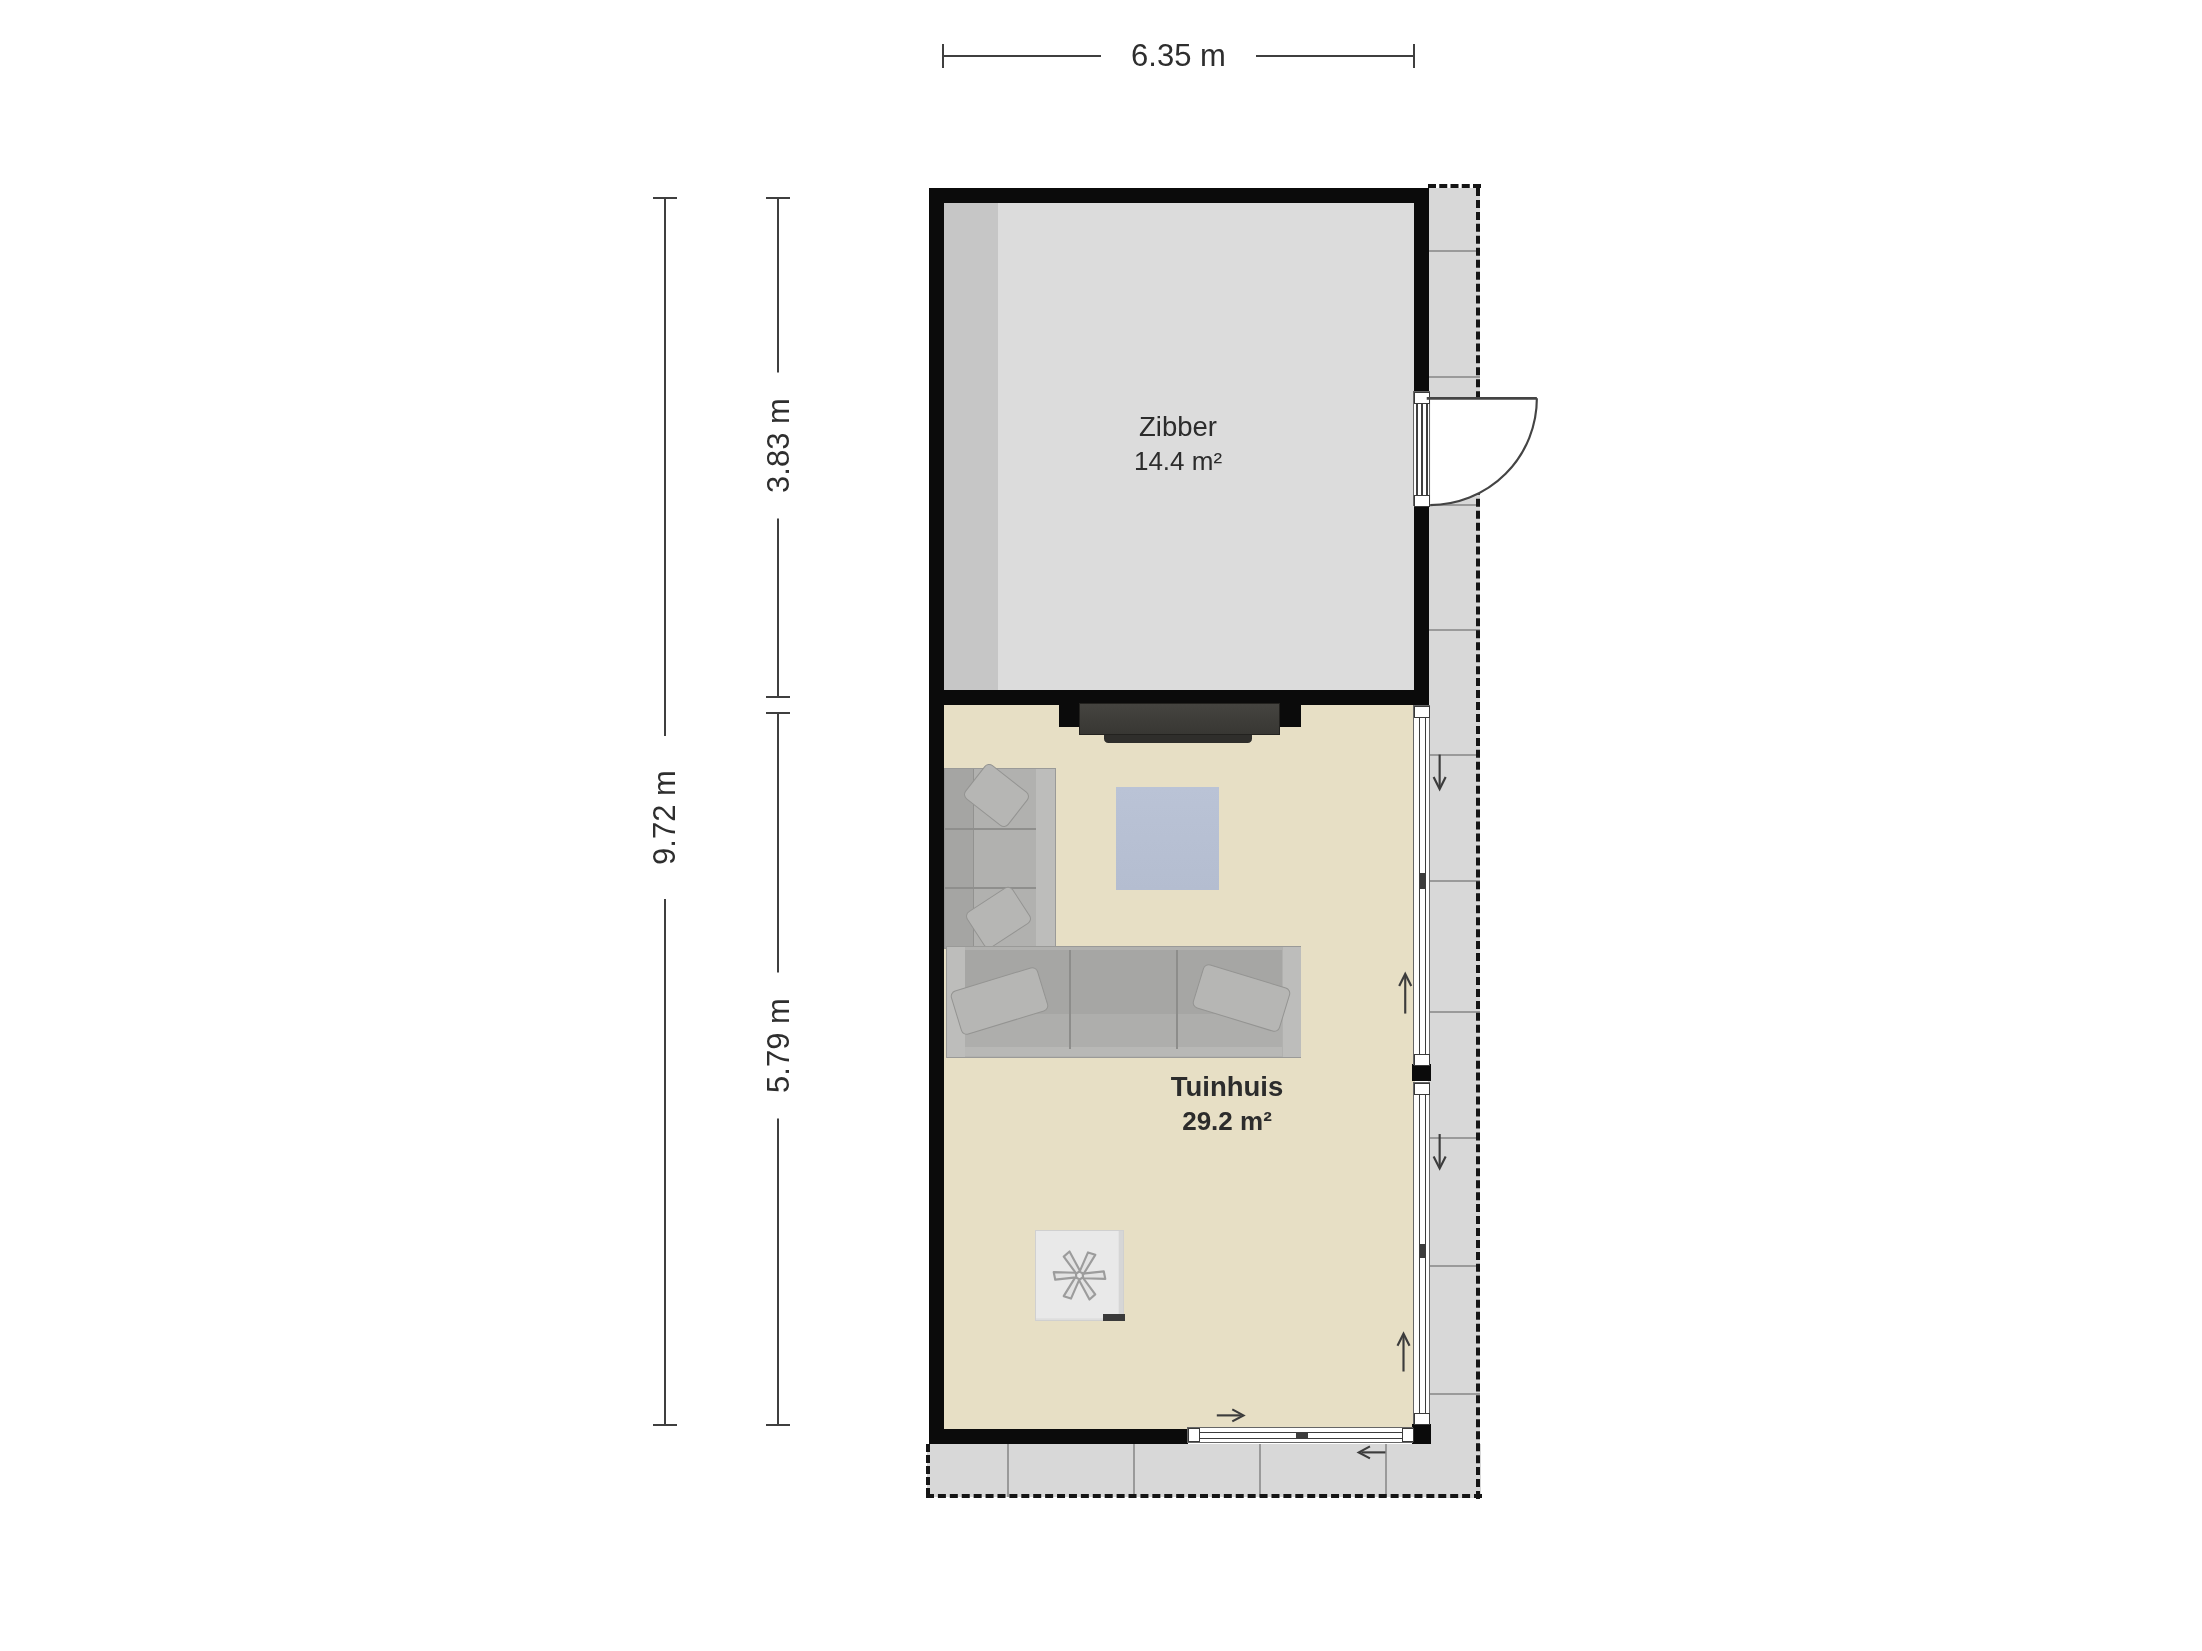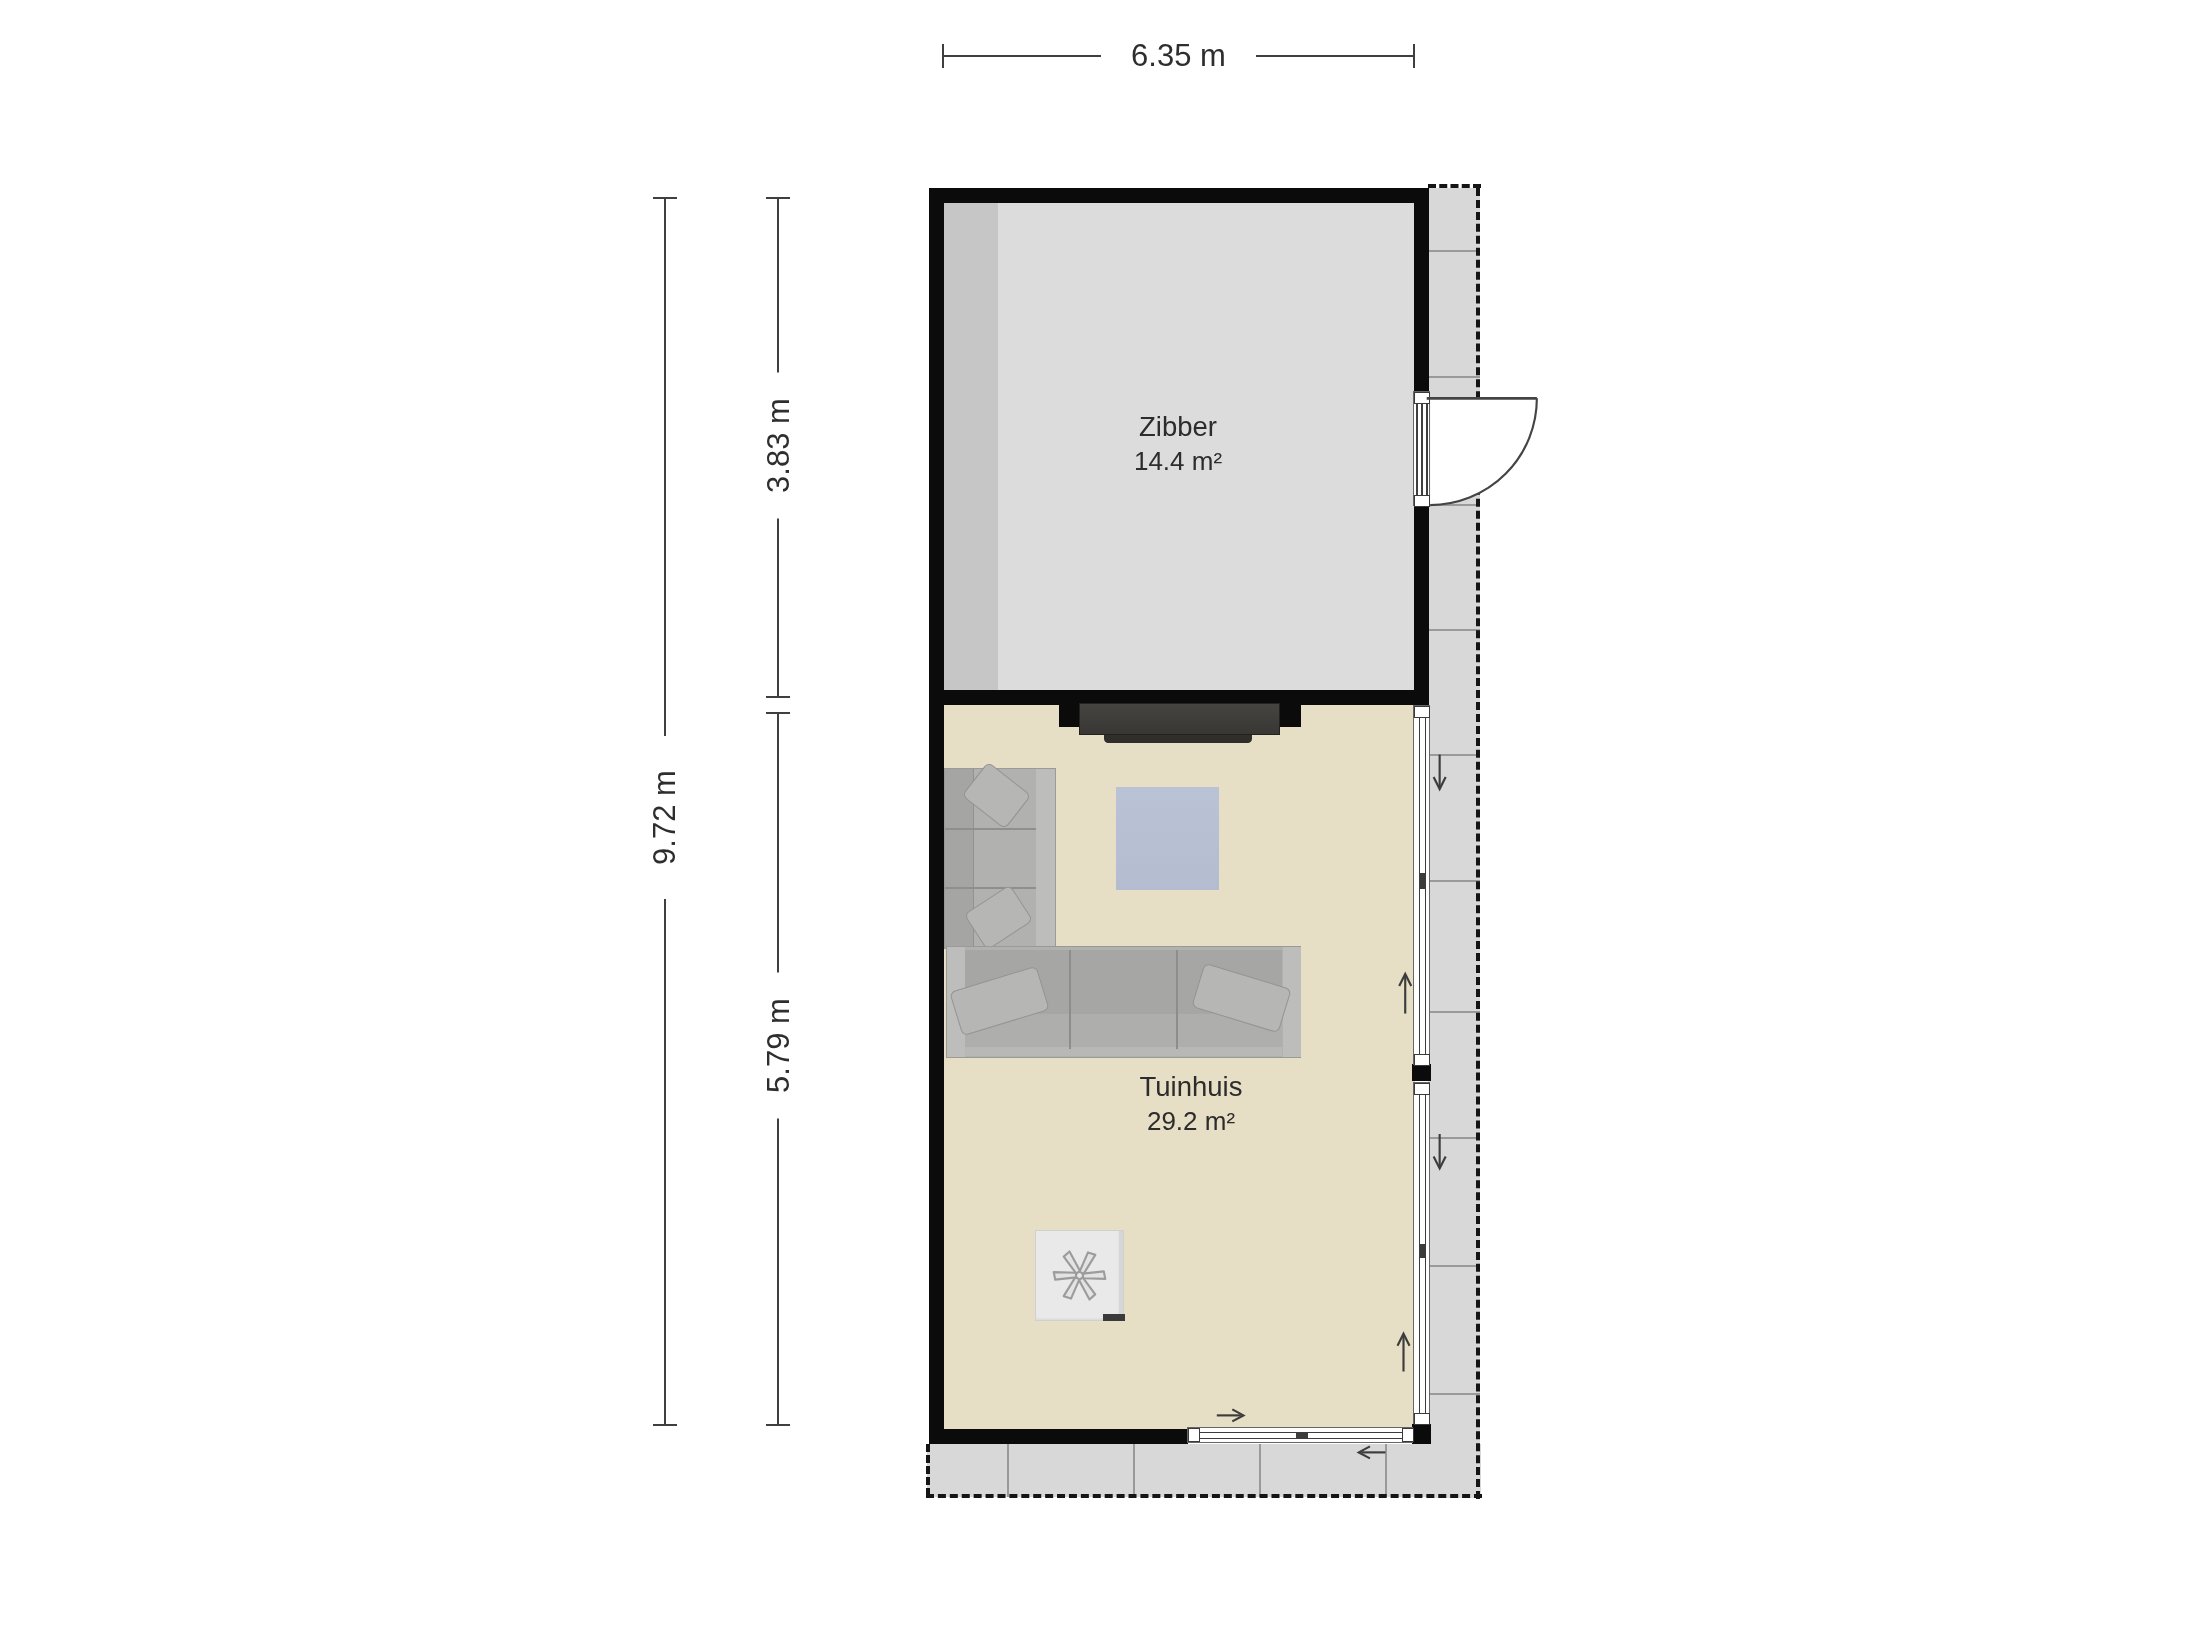--- a/index.html
+++ b/index.html
@@ -199,20 +199,20 @@
 
   <div class="abs dimline" style="left:777px;top:712px;width:1.7px;height:713px;"></div>
   <div class="abs dimline" style="left:766px;top:712px;width:24px;height:1.7px;"></div>
   <div class="abs dimline" style="left:766px;top:1424px;width:24px;height:1.7px;"></div>
   <div class="abs dimlabel rot" style="left:705px;top:1025px;width:146px;height:41px;">5.79 m</div>
 
   <div class="abs roomlabel" style="left:1075px;top:409px;width:206px;height:69px;">
     <span class="rname">Zibber</span>
     <span class="rarea">14.4 m²</span>
   </div>
-  <div class="abs roomlabel" style="left:1088px;top:1069px;width:206px;height:69px;">
+  <div class="abs roomlabel" style="left:1124px;top:1069px;width:206px;height:69px;font-weight:bold;">
     <span class="rname">Tuinhuis</span>
     <span class="rarea">29.2 m²</span>
   </div>
 
 
 </div>
 
 
 </body></html>

